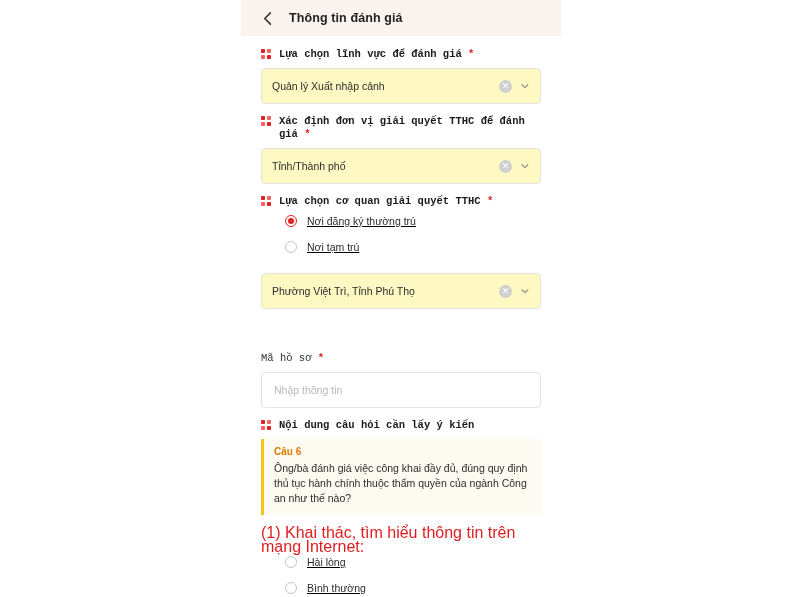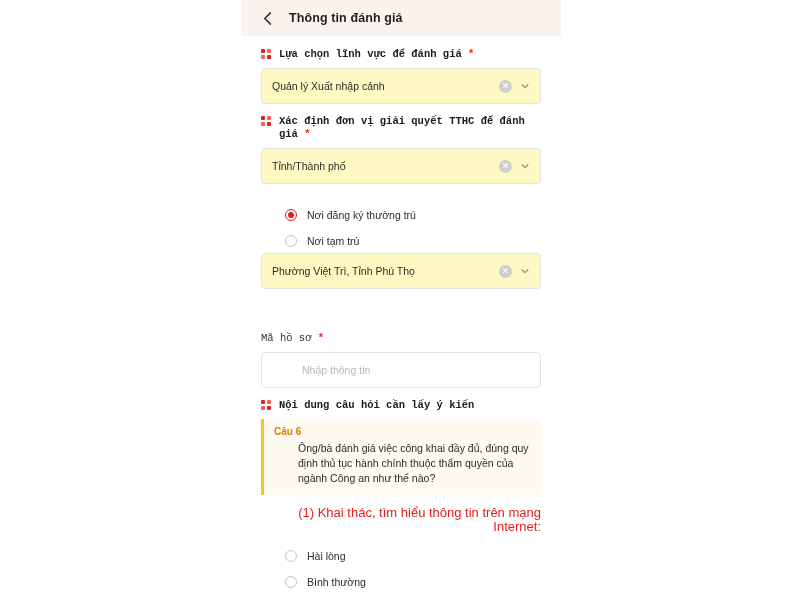--- a/index.html
+++ b/index.html
@@ -137,21 +137,20 @@
     box-sizing: border-box;
   }
   .input-box input {
     border: none;
     outline: none;
     font-size: 10.5px;
     color: #2c2c2c;
     width: 100%;
     font-family: "Liberation Sans", sans-serif;
     background: transparent;
-    margin-left: 28px;
   }
   .input-box input::placeholder {
     color: #b9b9b9;
   }
 
   .clear-icon {
     width: 13px;
     height: 13px;
     border-radius: 50%;
     background: #cfcfcf;
@@ -174,24 +173,25 @@
     align-items: center;
     justify-content: center;
   }
 
   
   .radio-list {
     margin-top: 2px;
   }
   .radio-row {
     display: flex;
-    align-items: flex-end;
+    align-items: flex-start;
     height: 26px;
     padding-left: 24px;
     cursor: pointer;
+    text-decoration: underline;
   }
   .radio {
     width: 12px;
     height: 12px;
     border-radius: 50%;
     border: 1px solid #c5c5c5;
     background: #fff;
     box-sizing: border-box;
     margin-right: 10px;
     flex: 0 0 auto;
@@ -227,29 +227,27 @@
   .question-num {
     font-size: 10px;
     font-weight: bold;
     color: #e07b00;
     margin-bottom: 4px;
   }
   .question-text {
     font-size: 10.5px;
     color: #2c2c2c;
     line-height: 15px;
-    margin-left: 24px;
   }
 
   .sub-question {
-    font-size: 13px;
+    font-size: 16px;
     color: #e02020;
     margin: 11px 0 0 0;
     line-height: 14px;
-    text-align: right;
   }
 
   .submit-btn {
     margin-top: 10px;
     height: 32px;
     background: #e12026;
     border-radius: 4px;
     color: #ffffff;
     font-size: 11px;
     font-weight: bold;
@@ -315,20 +313,29 @@
           <span class="clear-icon">✕</span>
           <span class="chev-icon">
             <svg width="10" height="10" viewBox="0 0 12 12" aria-hidden="true">
                 <path d="M2.5 4.5 L6 8 L9.5 4.5" fill="none" stroke="#8a8a8a" stroke-width="1.3" stroke-linecap="round" stroke-linejoin="round"></path>
               </svg>
           </span>
         </div>
       </div>
 
       <div class="field-block">
+        <div class="label-row">
+          <span class="dots-icon">
+              <i></i>
+              <i></i>
+              <i></i>
+              <i></i>
+            </span>
+          <span class="field-label"><span>Lựa chọn cơ quan giải quyết TTHC</span> <span class="req">*</span></span>
+        </div>
         <div class="radio-list">
           <div class="radio-row">
             <span class="radio checked"></span>
             <span class="radio-label">Nơi đăng ký thường trú</span>
           </div>
           <div class="radio-row">
             <span class="radio"></span>
             <span class="radio-label">Nơi tạm trú</span>
           </div>
         </div>

